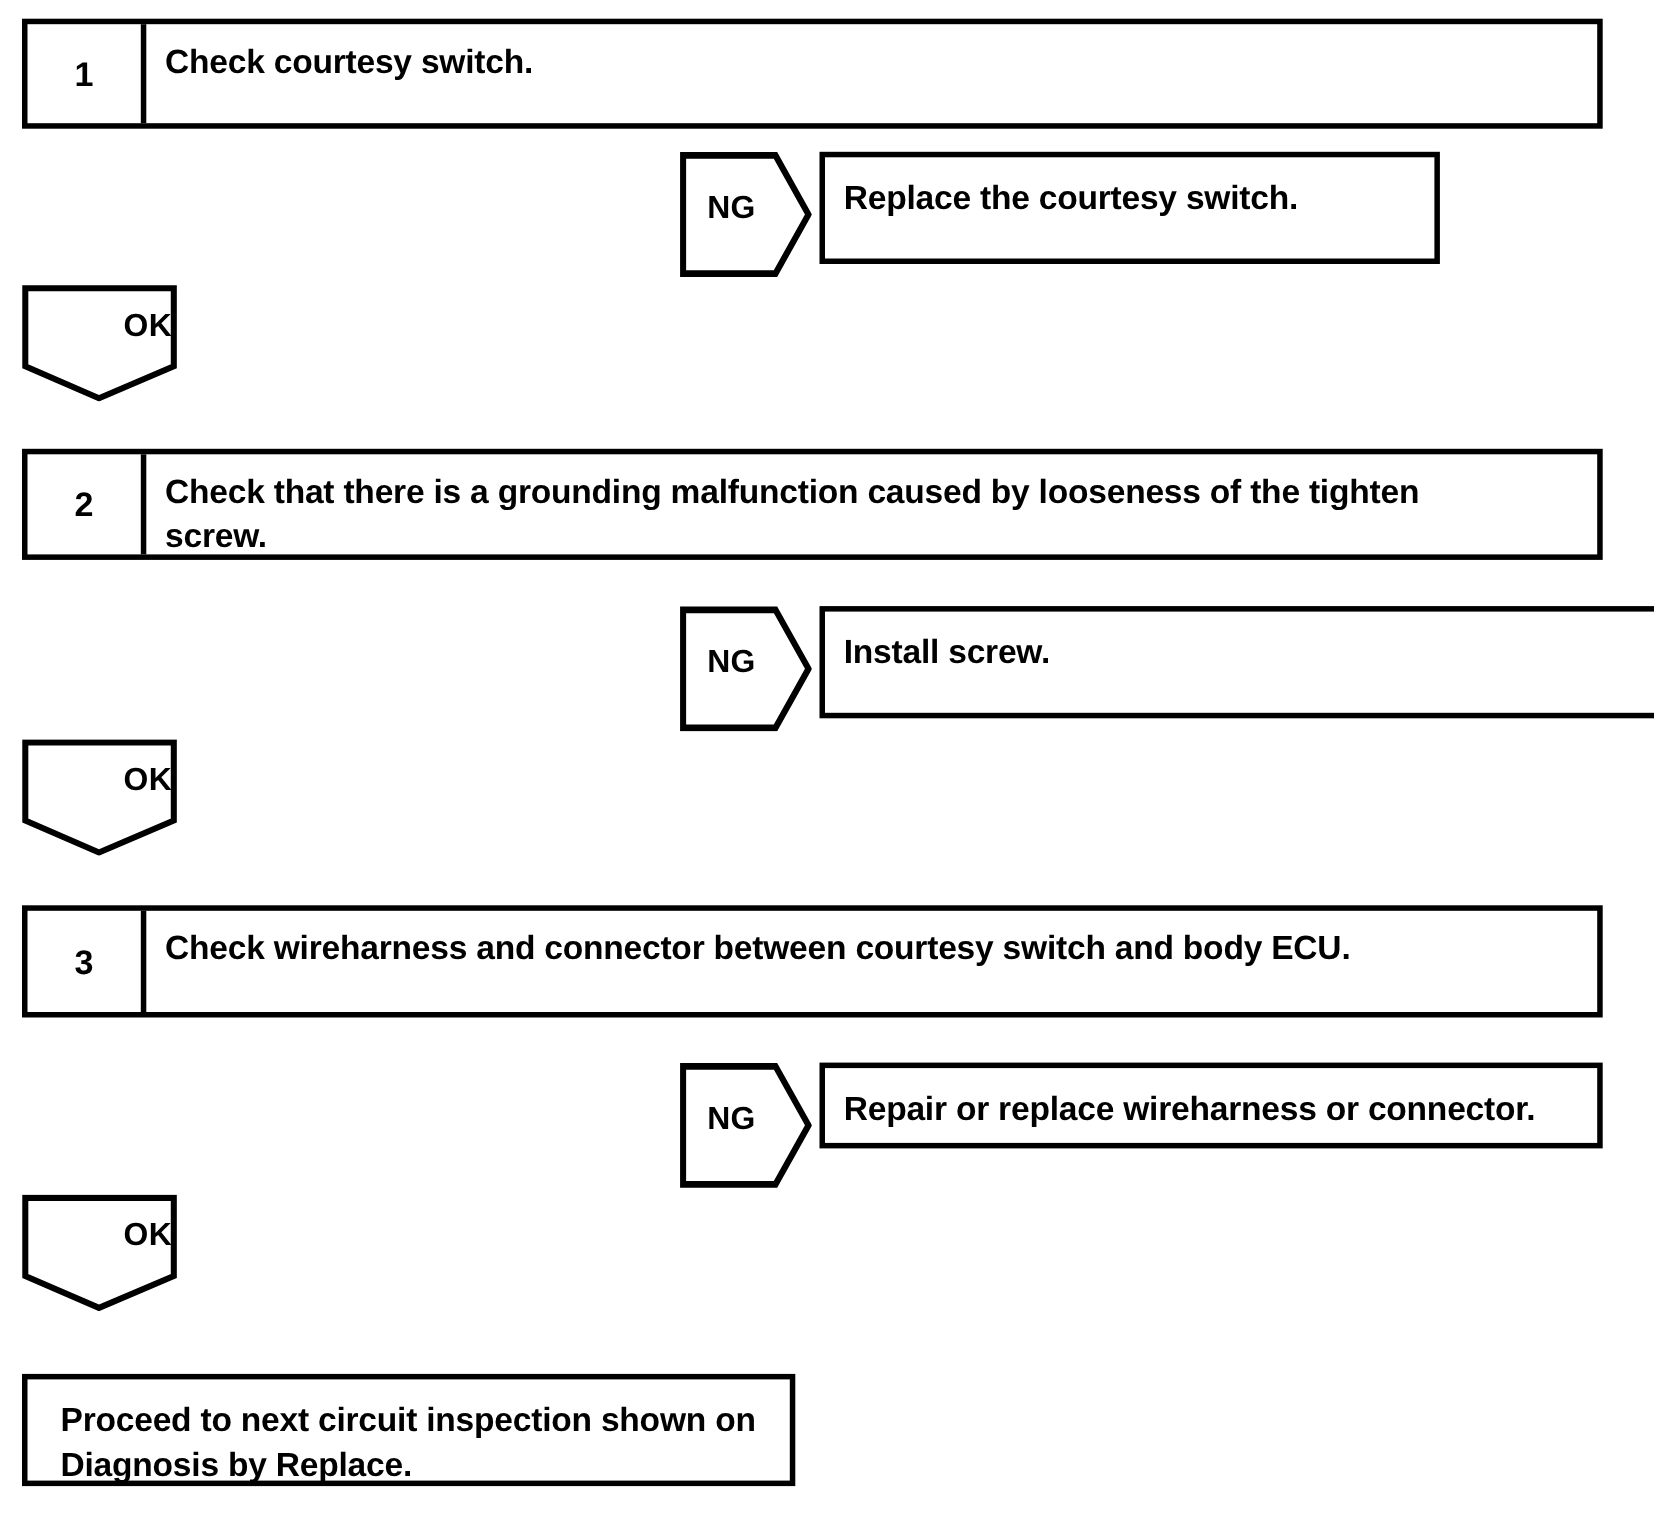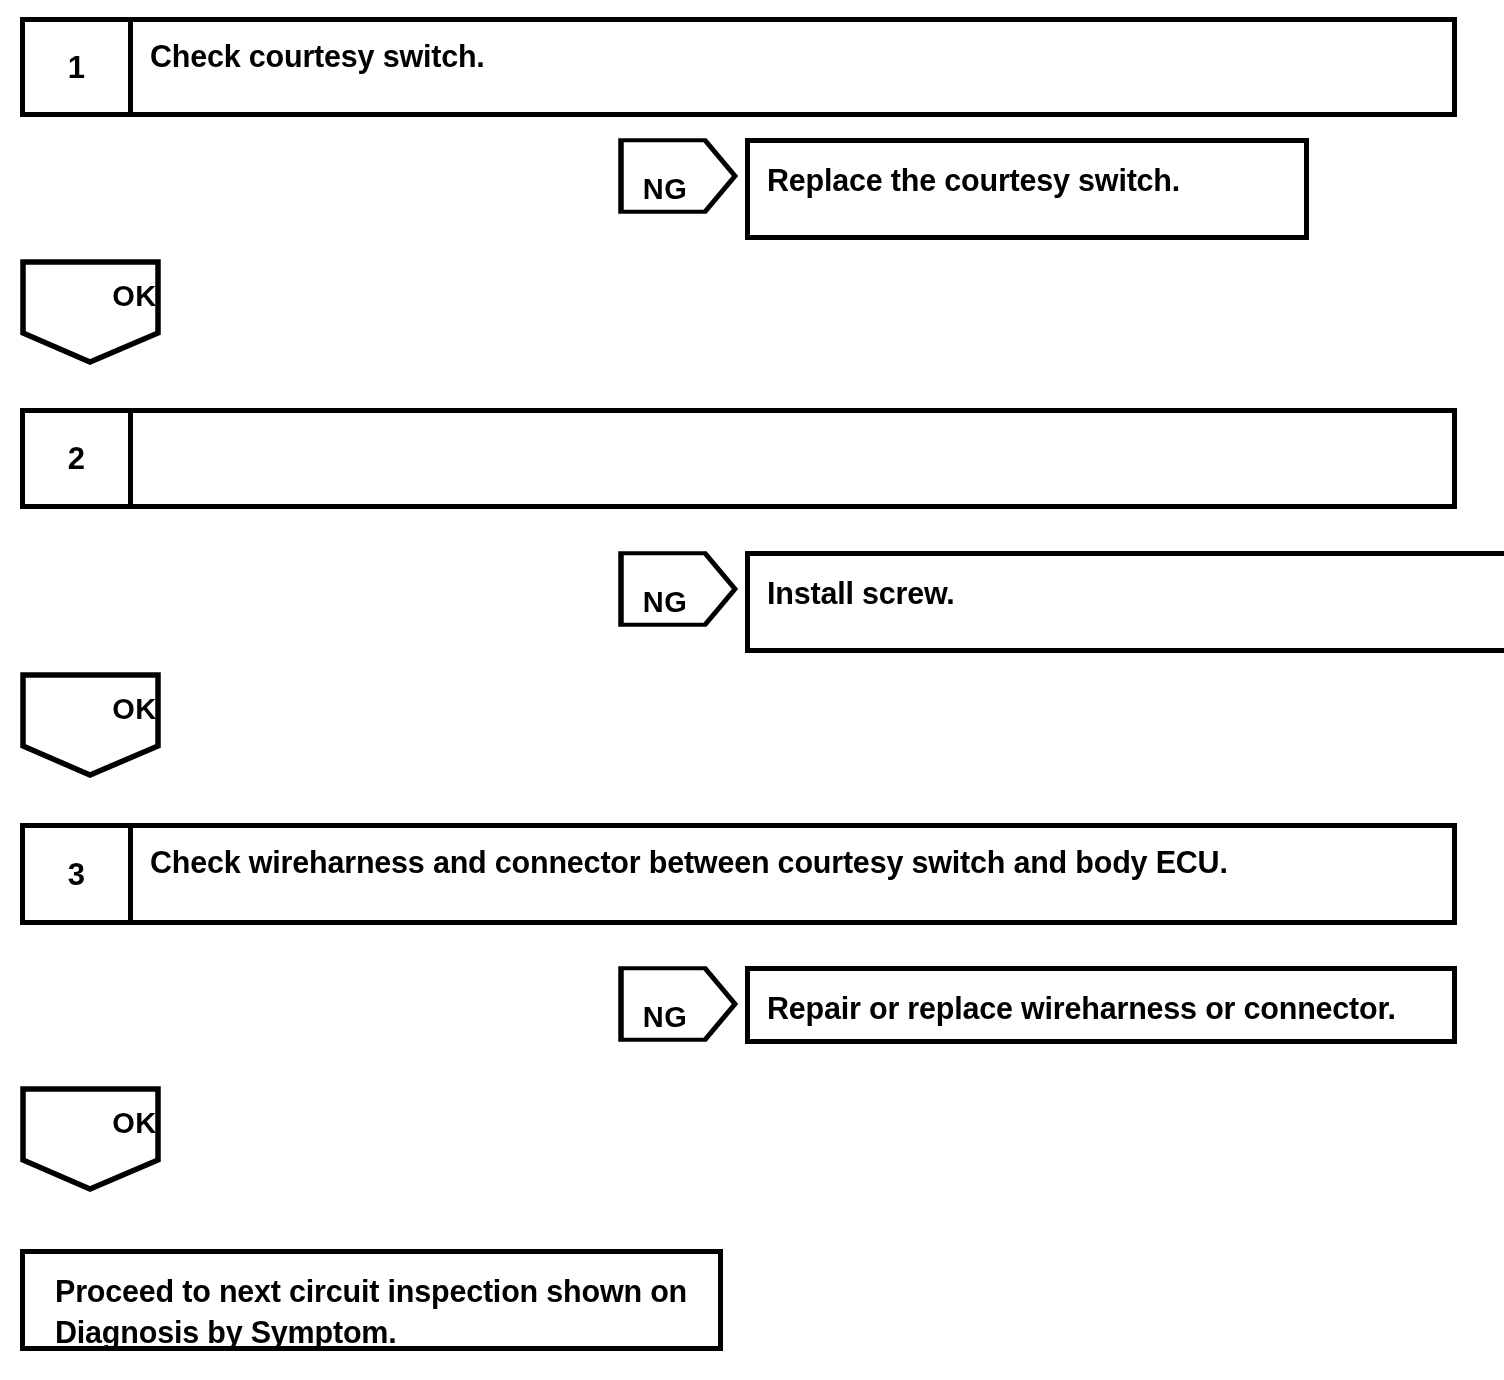--- a/index.html
+++ b/index.html
@@ -56,21 +56,21 @@
     font-weight: bold;
     line-height: 1.32;
     letter-spacing: -0.2px;
     white-space: pre-line;
   }
 
   
   .ng-shape {
     position: absolute;
     width: 120px;
-    height: 76px;
+    height: 114px;
   }
   .ng-shape svg {
     display: block;
     width: 100%;
     height: 100%;
   }
   .ng-label {
     position: absolute;
     left: 0;
     top: 0;
@@ -172,20 +172,24 @@
     <svg viewBox="0 0 141 106" preserveAspectRatio="none" aria-hidden="true">
       <polygon points="3,3 138,3 138,74 70,103 3,74" fill="#ffffff" stroke="#000000" stroke-width="5.5" stroke-linejoin="miter"></polygon>
     </svg>
     <span class="ok-label">OK</span>
   </div>
 
   <div class="step-box" style="left:20px; top:408px; width:1437px; height:101px;">
     <div class="step-num-cell">
       <span class="step-num">2</span>
     </div>
+    <div class="step-text-cell">
+      <span class="step-text">Check that there is a grounding malfunction caused by looseness of the tighten
+screw.</span>
+    </div>
   </div>
 
   <div class="ng-shape" style="left:618px; top:551px;">
     <svg viewBox="0 0 120 102" preserveAspectRatio="none" aria-hidden="true">
       <polygon points="3,3 87,3 117,51 87,99 3,99" fill="#ffffff" stroke="#000000" stroke-width="5.5" stroke-linejoin="miter"></polygon>
     </svg>
     <span class="ng-label">NG</span>
   </div>
 
   <div class="result-box" style="left:745px; top:551px; width:792px; height:102px;">
@@ -221,16 +225,16 @@
 
   <div class="ok-shape" style="left:20px; top:1086px;">
     <svg viewBox="0 0 141 106" preserveAspectRatio="none" aria-hidden="true">
       <polygon points="3,3 138,3 138,74 70,103 3,74" fill="#ffffff" stroke="#000000" stroke-width="5.5" stroke-linejoin="miter"></polygon>
     </svg>
     <span class="ok-label">OK</span>
   </div>
 
   <div class="final-box" style="left:20px; top:1249px; width:703px; height:102px;">
     <span class="final-text">Proceed to next circuit inspection shown on
-Diagnosis by Symptom.</span>
+Diagnosis by Replace.</span>
   </div>
 
 </div>
 
 </body></html>

